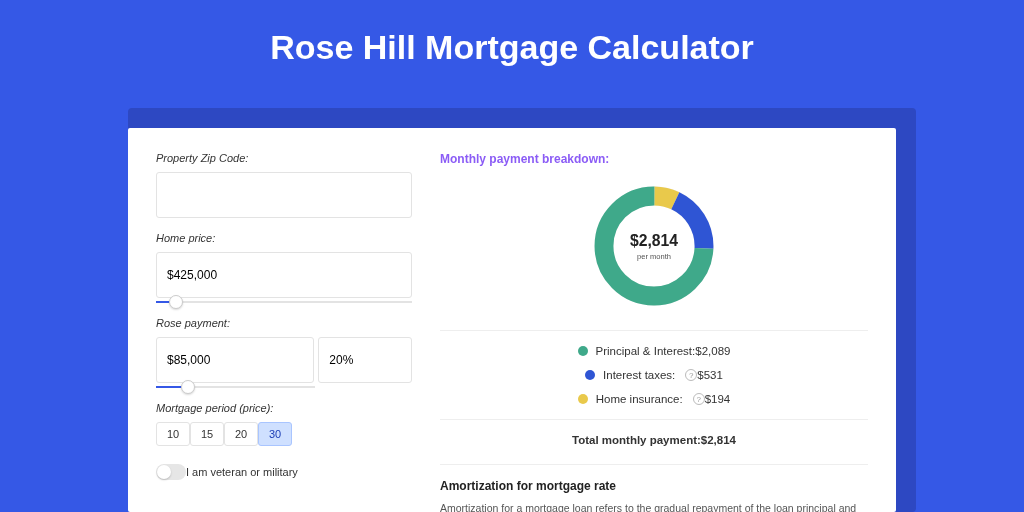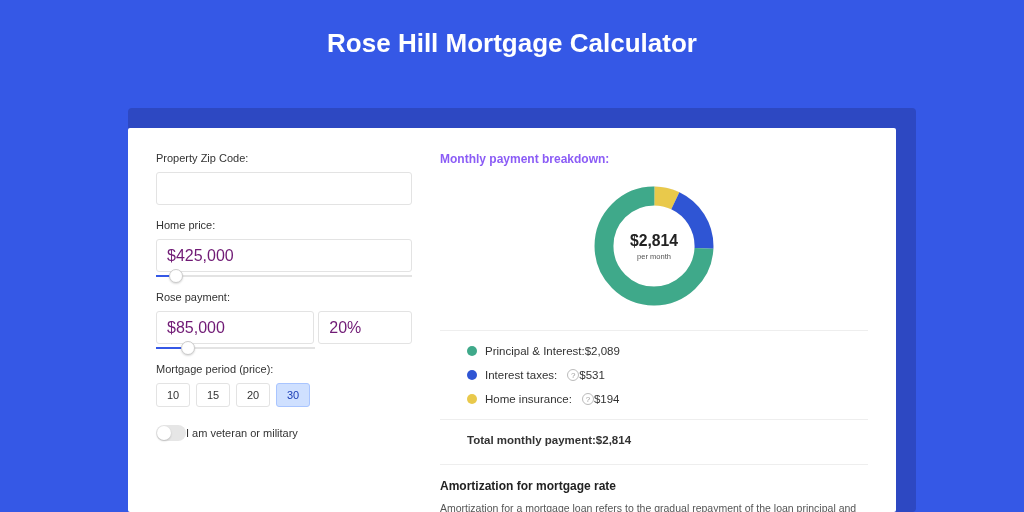--- a/index.html
+++ b/index.html
@@ -1,46 +1,46 @@
 <!DOCTYPE html>
 <html><head>
 <meta charset="utf-8">
 <style>
   * { box-sizing: border-box; margin: 0; padding: 0; font-family: Arial, Helvetica, sans-serif; }
   body { width: 1024px; height: 512px; background: #3558e6; overflow: hidden; }
   .stage { position: relative; width: 1024px; height: 512px; }
-  .title { color: #fff; font-weight: 800; font-size: 26px; text-align: center; padding: 28px 12px 18px; }
+  .title { color: #fff; font-weight: 800; font-size: 34px; text-align: center; padding: 28px 12px 18px; }
   .shadow { position: absolute; left: 128px; top: 108px; width: 788px; height: 404px; background: #2d48c2; border-radius: 4px; }
   .card { position: absolute; left: 128px; top: 128px; width: 768px; height: 384px; background: #fff; border-radius: 2px; padding: 24px 28px; display: flex; gap: 28px; }
   .left { width: 256px; flex-shrink: 0; }
   .right { flex: 1; }
-  .flabel { font-size: 11px; color: #333; margin-bottom: 8px; }
-  .input { width: 100%; height: 33px; border: 1px solid #e3e3e3; border-radius: 3px; padding: 0 10px; font-size: 16px; color: #701a75; background: #fff; }
+  .flabel { font-size: 11px; color: #333; margin-bottom: 8px; font-style: italic; }
+  .input { width: 100%; height: 46px; border: 1px solid #e3e3e3; border-radius: 3px; padding: 0 10px; font-size: 12px; color: #000000; background: #fff; }
   .row { margin-bottom: 14px; position: relative; }
   .slider-line { position: relative; height: 2px; background: #e3e3e3; margin-top: 3px; }
   .slider-fill { position: absolute; left: 0; top: 0; height: 2px; background: #3558e6; }
   .slider-knob { position: absolute; top: -6px; width: 14px; height: 14px; background: #fff; border: 1px solid #ccc; border-radius: 50%; transform: translateX(-50%); box-shadow: 0 1px 2px rgba(0,0,0,.15); }
   .twocol { display: flex; gap: 4px; }
   .twocol .input:first-child { flex: 1.9; }
   .twocol .input:last-child { flex: 1; }
-  .periods { display: flex; gap: 6px; }
+  .periods { display: flex; }
   .pbtn { width: 34px; height: 24px; border: 1px solid #e3e3e3; border-radius: 3px; background: #fff; font-size: 11px; color: #333; display: flex; align-items: center; justify-content: center; cursor: pointer; }
   .pbtn.active { background: #cfe0ff; border-color: #a9c5ff; color: #1b3db5; font-weight: 400; }
   .vet { display: flex; align-items: center; gap: 0; margin-top: 18px; }
   .toggle { width: 30px; height: 16px; background: #e6e6e6; border-radius: 10px; position: relative; }
   .toggle::after { content: ""; position: absolute; left: 1px; top: 1px; width: 14px; height: 14px; background: #fff; border-radius: 50%; box-shadow: 0 1px 2px rgba(0,0,0,.2); }
   .vet span { font-size: 11px; color: #333; }
 
   .rtitle { font-size: 12px; font-weight: 700; color: #8b5cf6; margin-bottom: 10px; }
   .donut-wrap { display: flex; justify-content: center; padding: 4px 0 10px; }
   .donut { width: 132px; height: 132px; }
   .donut-center { font-size: 18px; font-weight: 800; fill: #222; }
   .donut-sub { font-size: 9px; fill: #555; }
   .hr { height: 1px; background: #eee; margin: 8px 0; }
-  .line { display: flex; align-items: center; justify-content: flex-start; padding: 6px 0; font-size: 11.5px; color: #333; margin-left: 27px; }
+  .line { display: flex; align-items: center; justify-content: center; padding: 6px 0; font-size: 11.5px; color: #333; }
   .line .lab { display: flex; align-items: center; gap: 8px; }
   .dot { width: 10px; height: 10px; border-radius: 50%; display: inline-block; }
   .q { width: 12px; height: 12px; border: 1px solid #bbb; border-radius: 50%; display: inline-flex; align-items: center; justify-content: center; font-size: 8px; color: #999; margin-left: 2px; }
   .total { font-weight: 700; }
   .amort { font-size: 12px; font-weight: 700; margin-top: 14px; margin-bottom: 8px; color: #222; }
   .amort-body { font-size: 10.5px; color: #555; line-height: 1.4; }
 </style>
 </head>
 <body>
 

